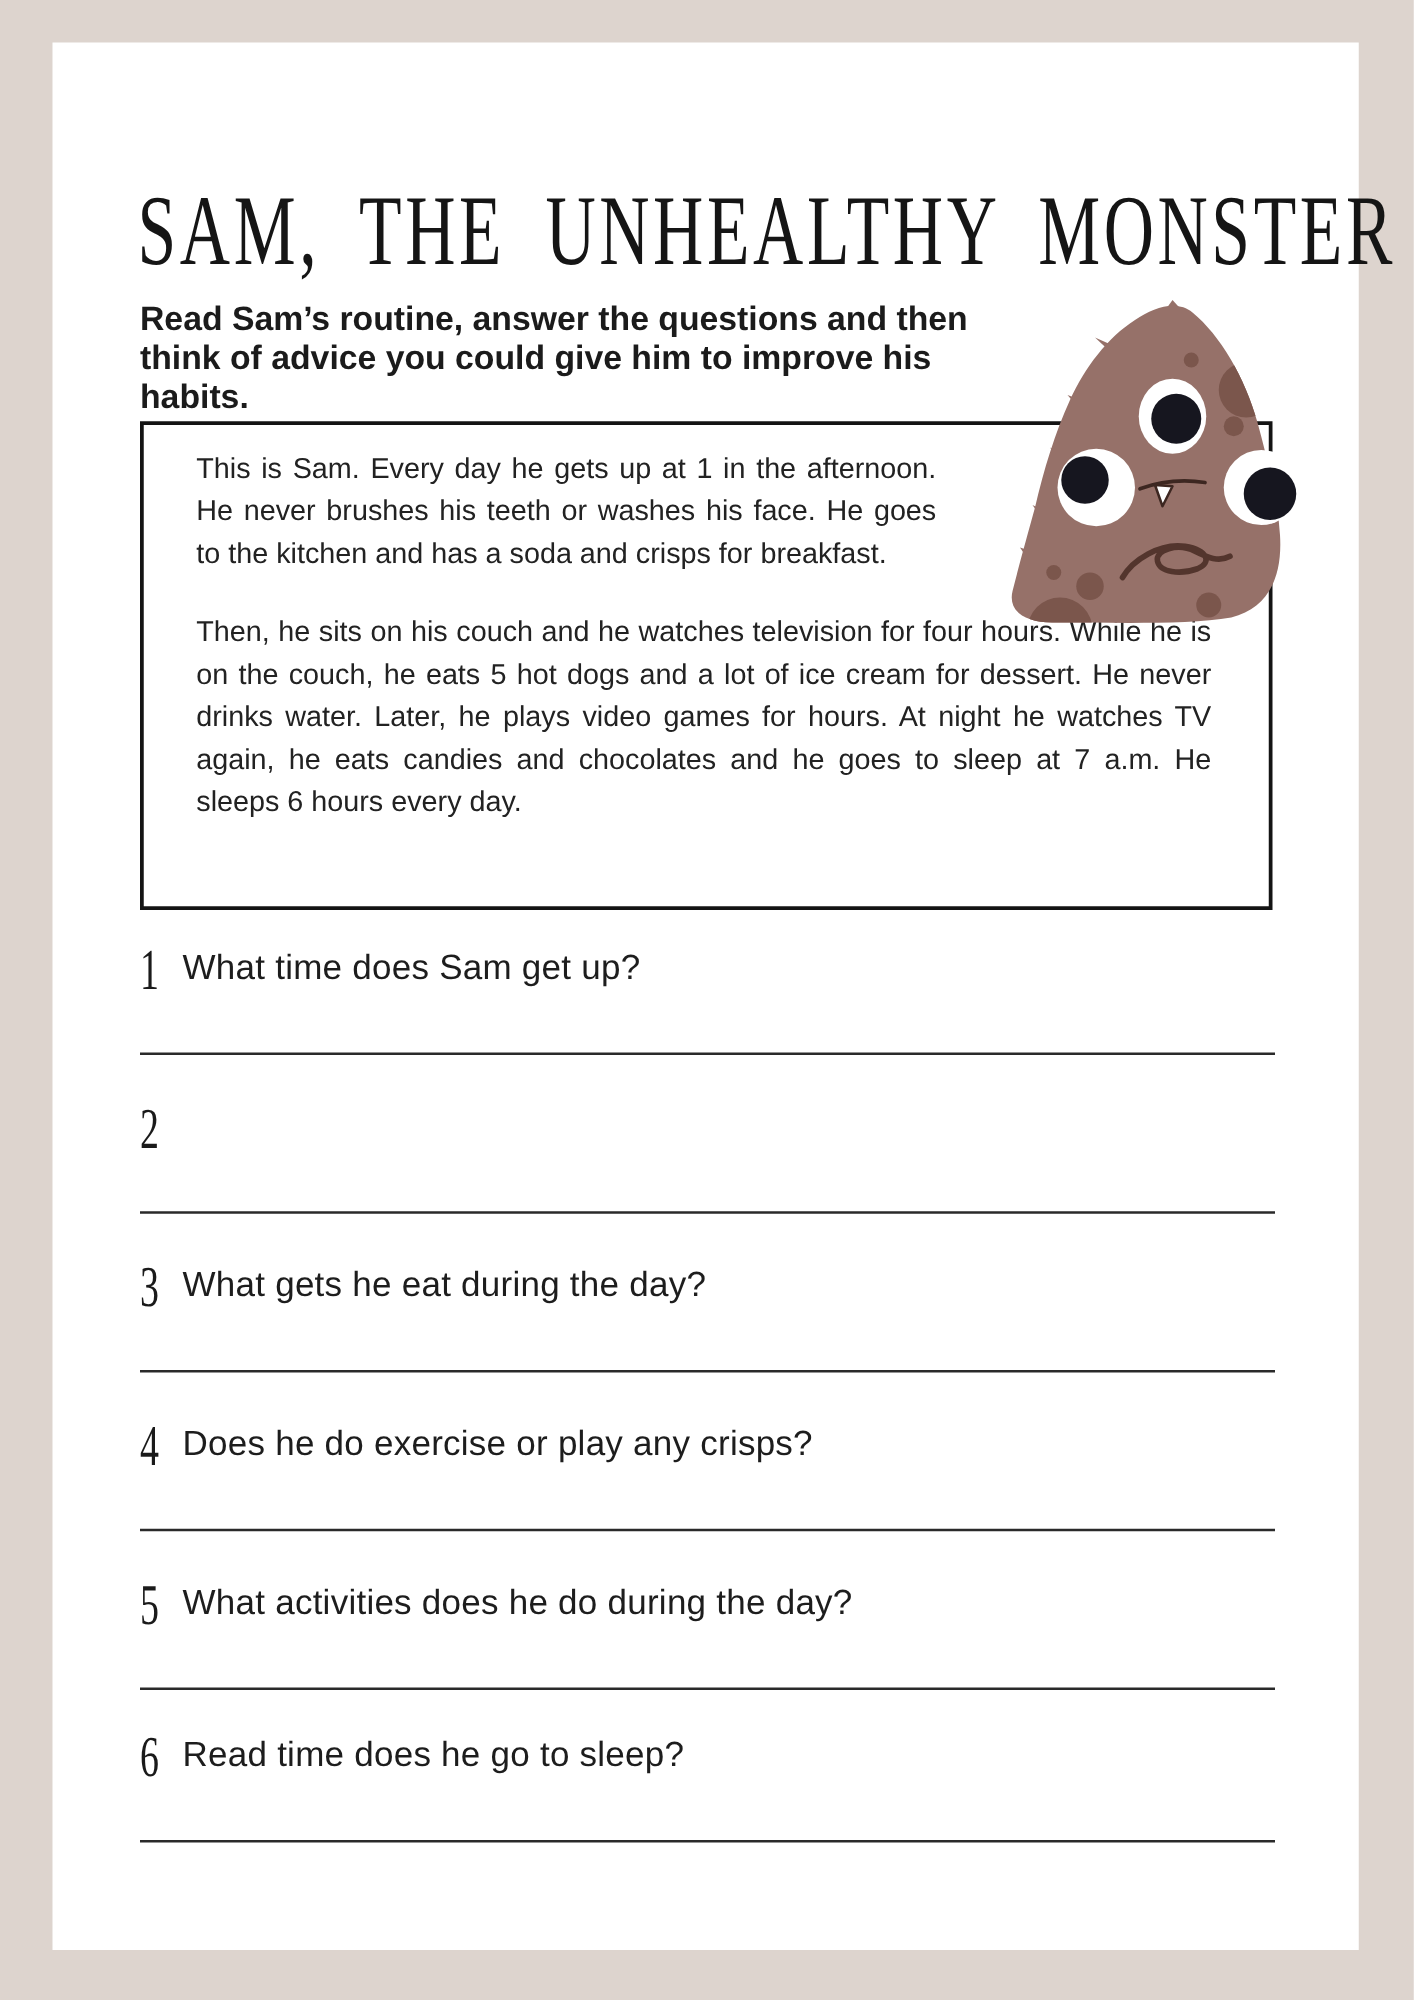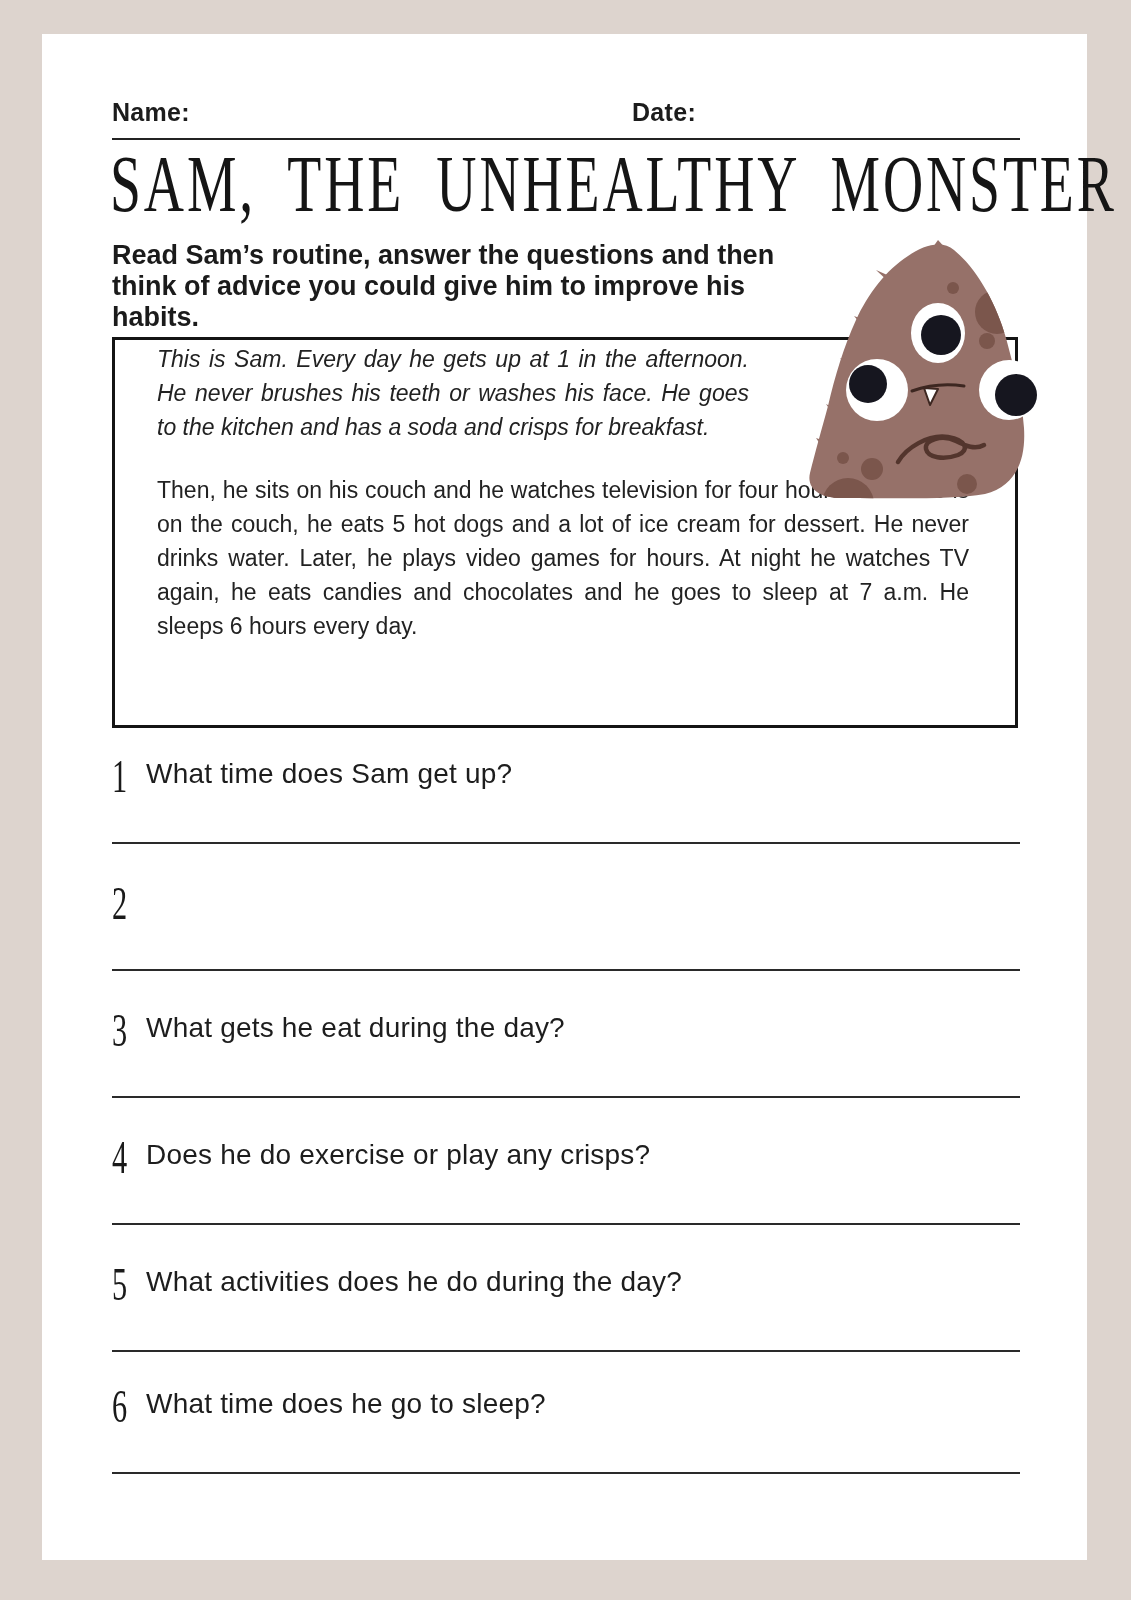--- a/index.html
+++ b/index.html
@@ -68,23 +68,22 @@
     border: 3px solid #141414;
     background: #ffffff;
   }
   .passage-box p {
     font-size: 23px;
     line-height: 34px;
     text-align: justify;
     color: #222222;
   }
   .passage-p1 {
-    margin: 2px 0 0 42px;
+    margin: 17px 0 0 42px;
     width: 592px;
-    font-style: italic;
   }
   .passage-p2 {
     margin: 29px 0 0 42px;
     width: 812px;
   }
   
   .monster {
     position: absolute;
     left: 758px; top: 194px;
     width: 240px; height: 280px;
@@ -122,24 +121,20 @@
     margin-top: 52px;
     width: 908px;
     border-bottom: 2px solid #2a2a2a;
   }
 </style>
 </head>
 <body>
 
 <div class="page">
 
-  <div class="header">
-    <span class="label name-label">Name:</span>
-    <span class="label date-label">Date:</span>
-  </div>
 
   <h1 class="title">SAM, THE UNHEALTHY MONSTER</h1>
 
   <p class="instructions">Read Sam’s routine, answer the questions and then think of advice you could give him to improve his habits.</p>
 
   <div class="passage-box">
     <p class="passage-p1">This is Sam. Every day he gets up at 1 in the afternoon. He never brushes his teeth or washes his face. He goes to the kitchen and has a soda and crisps for breakfast.</p>
     <p class="passage-p2">Then, he sits on his couch and he watches television for four hours. While he is on the couch, he eats 5 hot dogs and a lot of ice cream for dessert. He never drinks water. Later, he plays video games for hours. At night he watches TV again, he eats candies and chocolates and he goes to sleep at 7 a.m. He sleeps 6 hours every day.</p>
   </div>
 
@@ -221,18 +216,18 @@
     <div class="q-head">
       <span class="q-num">5</span>
       <span class="q-text">What activities does he do during the day?</span>
     </div>
     <div class="answer-line"></div>
   </div>
 
   <div class="question" style="top:1352px">
     <div class="q-head">
       <span class="q-num">6</span>
-      <span class="q-text">What time does he go to sleep?</span>
+      <span class="q-text">Read time does he go to sleep?</span>
     </div>
     <div class="answer-line"></div>
   </div>
 
 </div>
 
 </body></html>

